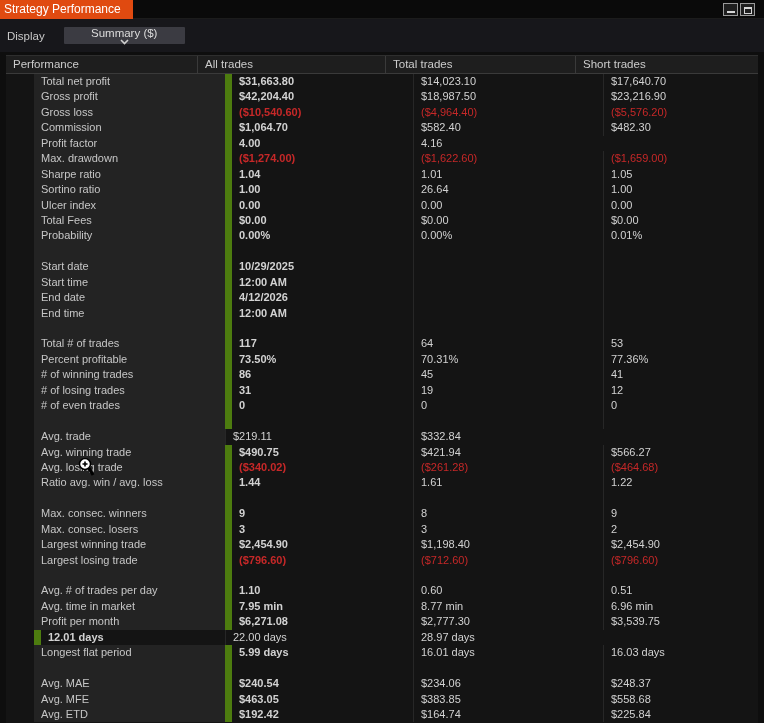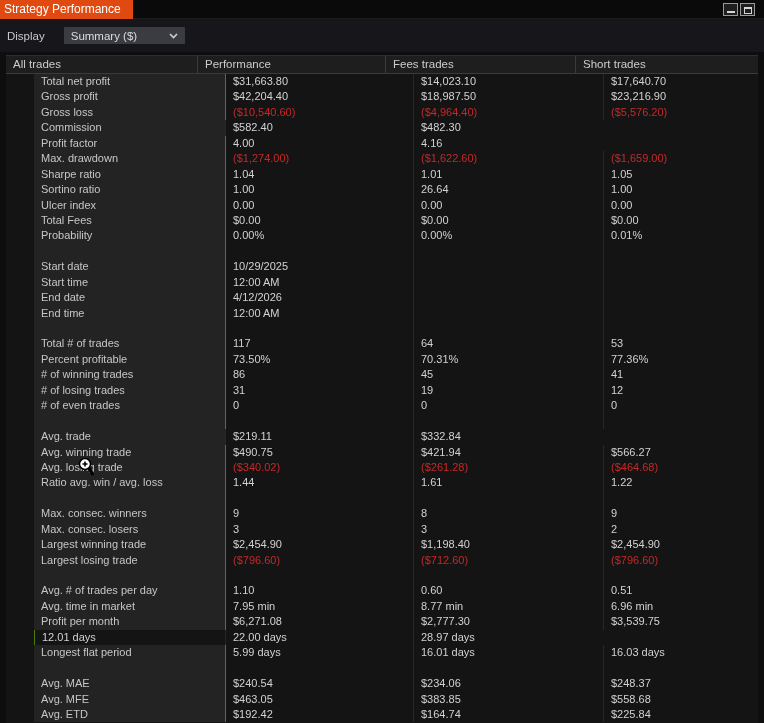--- a/index.html
+++ b/index.html
@@ -55,20 +55,21 @@
   .display-label { font-size: 11.5px; color: #c8c8c8; }
   .display-select {
     width: 121px; height: 17px;
     background: #3b3b42;
     color: #dcdcdc;
     font-size: 11.5px;
     display: flex; align-items: center; justify-content: space-between;
     padding: 0 7px;
     border-radius: 1px;
     cursor: default;
+    flex-direction: column;
   }
   .chev { display: flex; align-items: center; }
   
   .table {
     position: absolute;
     left: 6px; right: 6px; top: 55px; bottom: 0;
     background: #141414;
     border-top: 1px solid #2e2e2e;
     overflow: hidden;
   }
@@ -94,21 +95,21 @@
     padding-left: 28px;
   }
   .cell {
     font-size: 11px;
     line-height: 15.45px;
     padding-left: 7px;
     white-space: nowrap; overflow: hidden;
     color: #d2d2d2;
   }
   .cell.label { background: #232323; color: #c6c6c6; }
-  .cell.v2 { border-left: 1px solid #4d7c0f; }
+  .cell.v2 { border-left: 7px solid #4d7c0f; font-weight: bold; }
   .cell.v3, .cell.v4 { border-left: 1px solid #272727; }
   .cell.neg { color: var(--neg); }
   
   .cursor {
     position: absolute;
     left: 78px; top: 457px;
     width: 18px; height: 20px;
     pointer-events: none;
   }
 </style>
@@ -134,23 +135,23 @@
     <span class="chev">
       <svg width="9" height="6" viewBox="0 0 9 6">
           <path d="M1 1 L4.5 4.5 L8 1" stroke="#cfcfcf" stroke-width="1.6" fill="none"></path>
         </svg>
     </span>
   </div>
 </div>
 
 <div class="table">
   <div class="header-row">
+    <div class="header-cell">Performance</div>
     <div class="header-cell">All trades</div>
-    <div class="header-cell">Performance</div>
-    <div class="header-cell">Fees trades</div>
+    <div class="header-cell">Total trades</div>
     <div class="header-cell">Short trades</div>
   </div>
   <div id="table-body">
       <div class="row">
         <div class="cell label">Total net profit</div>
         <div class="cell v2">$31,663.80</div>
         <div class="cell v3">$14,023.10</div>
         <div class="cell v4">$17,640.70</div>
       </div>
       <div class="row">
@@ -160,20 +161,21 @@
         <div class="cell v4">$23,216.90</div>
       </div>
       <div class="row">
         <div class="cell label">Gross loss</div>
         <div class="cell v2 neg">($10,540.60)</div>
         <div class="cell v3 neg">($4,964.40)</div>
         <div class="cell v4 neg">($5,576.20)</div>
       </div>
       <div class="row">
         <div class="cell label">Commission</div>
+        <div class="cell v2">$1,064.70</div>
         <div class="cell v3">$582.40</div>
         <div class="cell v4">$482.30</div>
       </div>
       <div class="row">
         <div class="cell label">Profit factor</div>
         <div class="cell v2">4.00</div>
         <div class="cell v4">4.16</div>
       </div>
       <div class="row">
         <div class="cell label">Max. drawdown</div>

